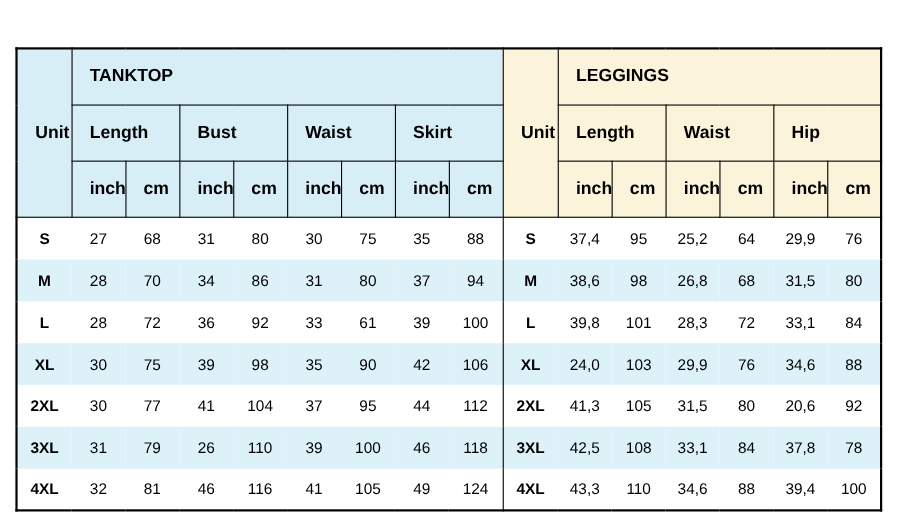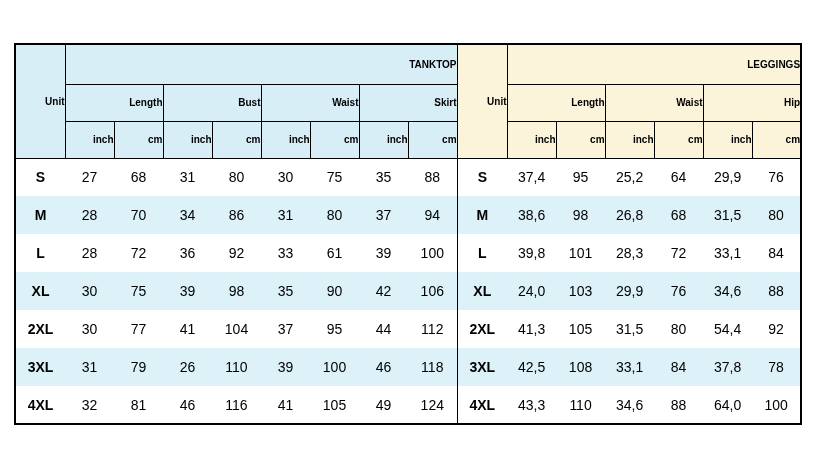--- a/index.html
+++ b/index.html
@@ -23,23 +23,23 @@
   }
   table.size-chart{
     border-collapse:collapse;
     table-layout:fixed;
     width:787px;
     border:2px solid var(--border-c);
   }
   thead th{
     border:1px solid var(--border-c);
     font-weight:bold;
-    font-size:10px;
-    text-align:right;
-    padding:0;
+    font-size:16px;
+    text-align:left;
+    padding:16px;
   }
   thead tr.section-row th{height:40px;}
   thead tr.measure-row th{height:37px;}
   thead tr.unit-row th{height:37px;}
   th.blue{background:var(--tanktop-bg);}
   th.cream{background:var(--leggings-bg);}
   tbody td{
     border:none;
     height:38px;
     text-align:center;
@@ -187,21 +187,21 @@
           <td class="cell-num">104</td>
           <td class="cell-num">37</td>
           <td class="cell-num">95</td>
           <td class="cell-num">44</td>
           <td class="cell-num">112</td>
           <td class="cell-size sec-div">2XL</td>
           <td class="cell-num">41,3</td>
           <td class="cell-num">105</td>
           <td class="cell-num">31,5</td>
           <td class="cell-num">80</td>
-          <td class="cell-num">54,4</td>
+          <td class="cell-num">20,6</td>
           <td class="cell-num">92</td>
         </tr>
         <tr>
           <td class="cell-size">3XL</td>
           <td class="cell-num">31</td>
           <td class="cell-num">79</td>
           <td class="cell-num">26</td>
           <td class="cell-num">110</td>
           <td class="cell-num">39</td>
           <td class="cell-num">100</td>
@@ -223,18 +223,18 @@
           <td class="cell-num">116</td>
           <td class="cell-num">41</td>
           <td class="cell-num">105</td>
           <td class="cell-num">49</td>
           <td class="cell-num">124</td>
           <td class="cell-size sec-div">4XL</td>
           <td class="cell-num">43,3</td>
           <td class="cell-num">110</td>
           <td class="cell-num">34,6</td>
           <td class="cell-num">88</td>
-          <td class="cell-num">64,0</td>
+          <td class="cell-num">39,4</td>
           <td class="cell-num">100</td>
         </tr>
       </tbody>
   </table>
 </div>
 
 </body></html>

